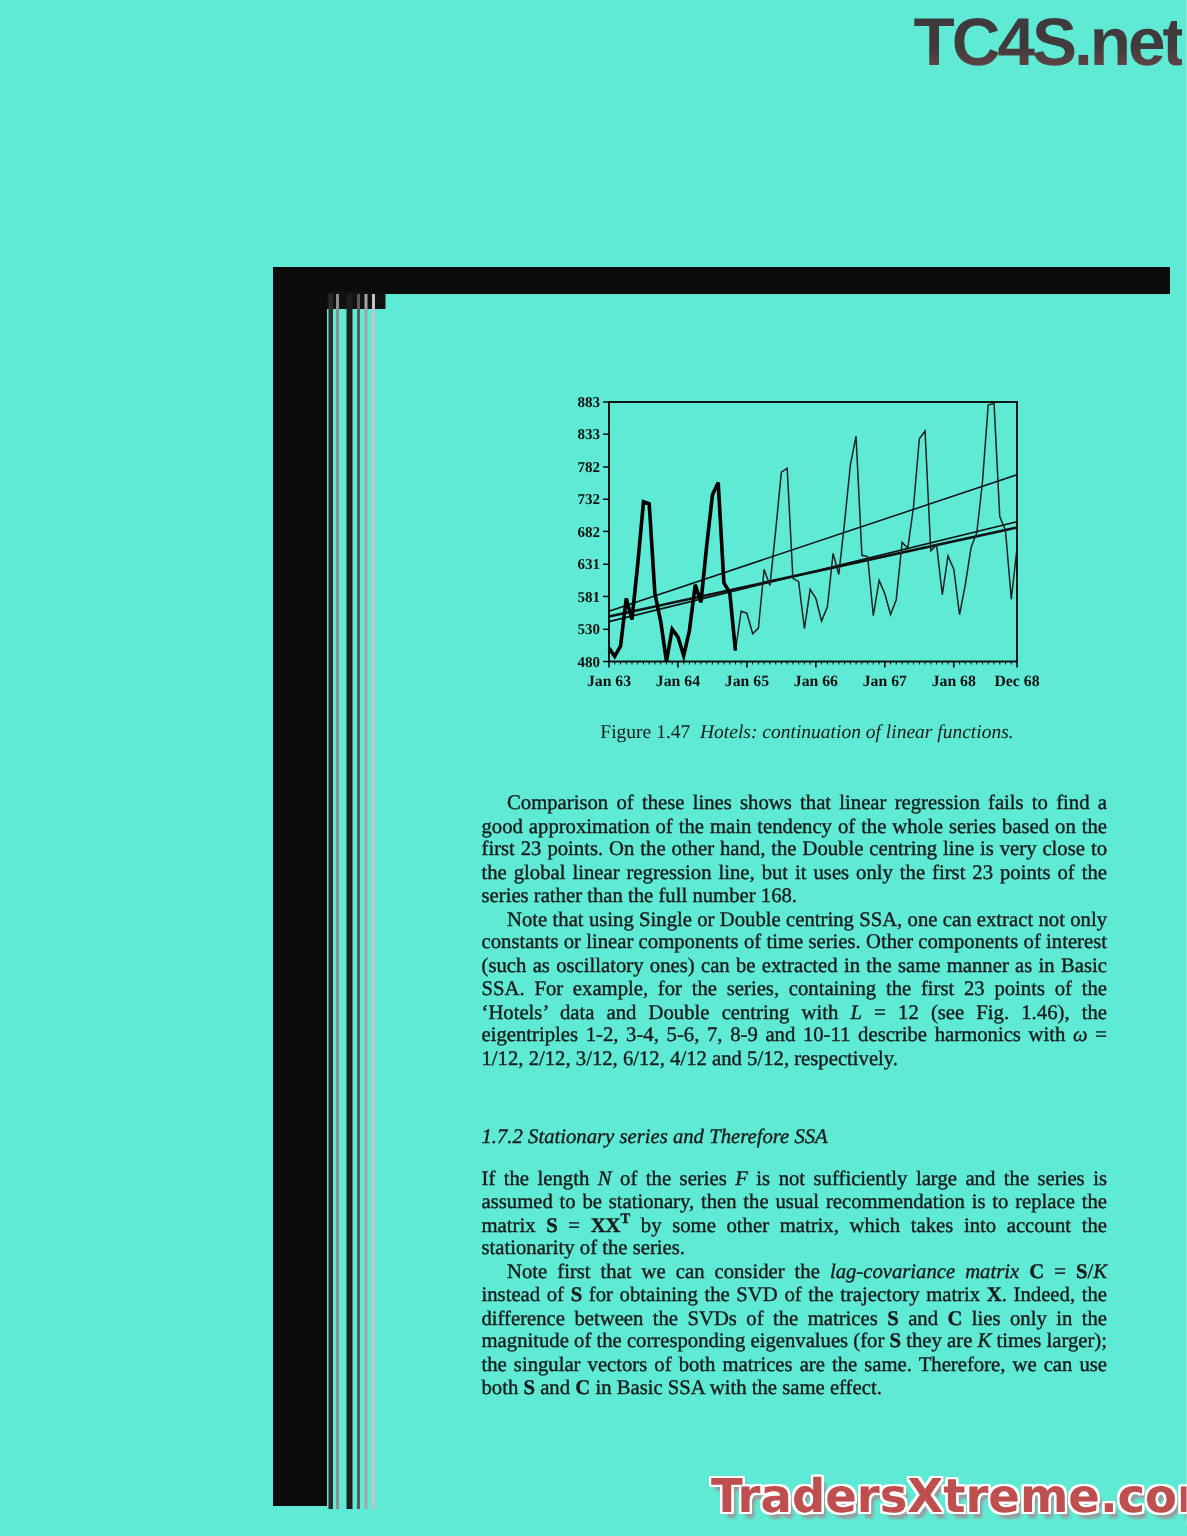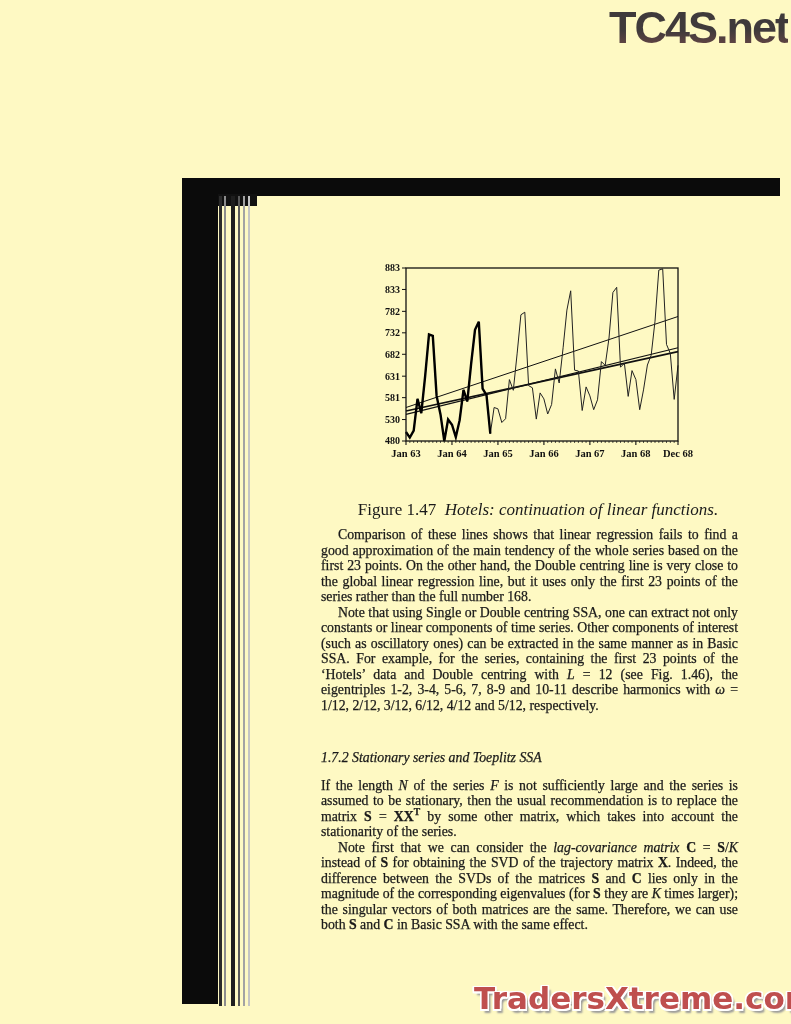--- a/index.html
+++ b/index.html
@@ -1,17 +1,17 @@
 <!DOCTYPE html>
 <html><head>
 <meta charset="utf-8">
 <style>
   html,body{margin:0;padding:0;}
   .canvas{
-    position:relative;width:791px;height:1024px;background:#fef9c3;
+    position:relative;width:791px;height:1024px;background:#5eead4;
     font-family:"Liberation Serif",serif;color:#1a1a1a;overflow:hidden;
   }
   
   .wm-top{
     position:absolute;left:578px;top:2px;width:210px;text-align:right;
     font-family:"Liberation Sans",sans-serif;font-weight:bold;font-size:45px;
     letter-spacing:-2px;
     background:linear-gradient(180deg,#3e3a3b 0%,#403a3b 55%,#5c4342 78%,#8a5852 96%);
     -webkit-background-clip:text;background-clip:text;color:transparent;
   }
@@ -46,22 +46,22 @@
   .s6{left:248px;width:2px;background:#c4c4c4;}
   
   .page-header{
     position:absolute;left:330px;top:241px;width:415px;
     display:flex;justify-content:space-between;
     font-size:13px;font-weight:bold;
   }
   #chart{position:absolute;left:372px;top:258px;overflow:visible;}
   #chart text{font-family:"Liberation Serif",serif;fill:#111111;}
   .caption{
-    position:absolute;left:310px;top:500px;width:456px;text-align:center;
-    font-size:17px;
+    position:absolute;left:310px;top:480px;width:456px;text-align:center;
+    font-size:13px;
   }
   .caption i{font-style:italic;}
   .text-col{
     position:absolute;left:321px;top:527px;width:417px;
     font-size:13.8px;line-height:15.5px;text-align:justify;
     -webkit-text-stroke:0.25px #1a1a1a;
   }
   .text-col p{margin:0;}
   .text-col p.indent{text-indent:17px;}
   .text-col h3{
@@ -195,20 +195,20 @@
     </svg>
 
   <div class="caption">
     <span>Figure 1.47</span>&nbsp;&nbsp;<i>Hotels: continuation of linear functions.</i>
   </div>
 
 
   <div class="text-col">
     <p class="indent"><span>Comparison of these lines shows that linear regression fails to find a good approximation of the main tendency of the whole series based on the first 23 points. On the other hand, the Double centring line is very close to the global linear regression line, but it uses only the first 23 points of the series rather than the full number 168.</span></p>
     <p class="indent"><span>Note that using Single or Double centring SSA, one can extract not only constants or linear components of time series. Other components of interest (such as oscillatory ones) can be extracted in the same manner as in Basic SSA. For example, for the series, containing the first 23 points of the ‘Hotels’ data and Double centring with </span><span style="font-style: italic;">L</span><span> = 12 (see Fig. 1.46), the eigentriples 1-2, 3-4, 5-6, 7, 8-9 and 10-11 describe harmonics with </span><span style="font-style: italic;">ω</span><span> = 1/12, 2/12, 3/12, 6/12, 4/12 and 5/12, respectively.</span></p>
-    <h3>1.7.2  Stationary series and Toeplitz SSA</h3>
+    <h3>1.7.2  Stationary series and Therefore SSA</h3>
     <p><span>If the length </span><span style="font-style: italic;">N</span><span> of the series </span><span style="font-style: italic;">F</span><span> is not sufficiently large and the series is assumed to be stationary, then the usual recommendation is to replace the matrix </span><span style="font-weight: bold;">S</span><span> = </span><span style="font-weight: bold;">XX</span><sup style="font-weight: bold;">T</sup><span> by some other matrix, which takes into account the stationarity of the series.</span></p>
     <p class="indent"><span>Note first that we can consider the </span><span style="font-style: italic;">lag-covariance matrix</span><span> </span><span style="font-weight: bold;">C</span><span> = </span><span style="font-weight: bold;">S</span><span>/</span><span style="font-style: italic;">K</span><span> instead of </span><span style="font-weight: bold;">S</span><span> for obtaining the SVD of the trajectory matrix </span><span style="font-weight: bold;">X</span><span>. Indeed, the difference between the SVDs of the matrices </span><span style="font-weight: bold;">S</span><span> and </span><span style="font-weight: bold;">C</span><span> lies only in the magnitude of the corresponding eigenvalues (for </span><span style="font-weight: bold;">S</span><span> they are </span><span style="font-style: italic;">K</span><span> times larger); the singular vectors of both matrices are the same. Therefore, we can use both </span><span style="font-weight: bold;">S</span><span> and </span><span style="font-weight: bold;">C</span><span> in Basic SSA with the same effect.</span></p>
   </div>
 
   <div class="wm-bottom">TradersXtreme.com</div>
 
 </div>
 
 </body></html>

